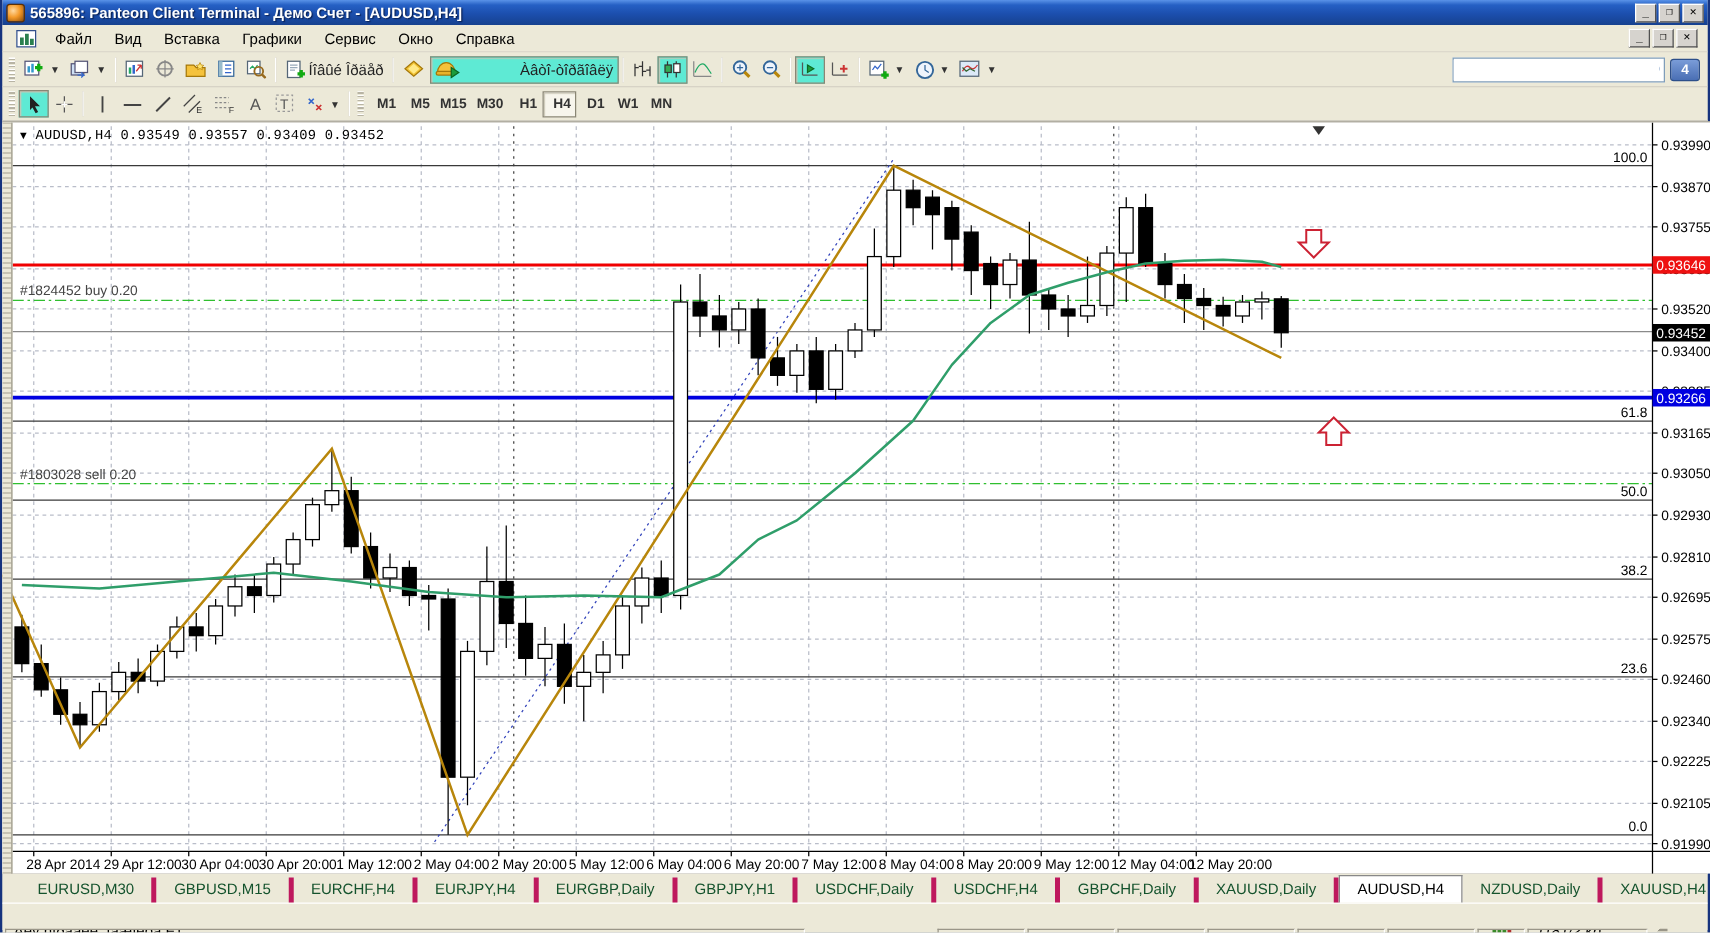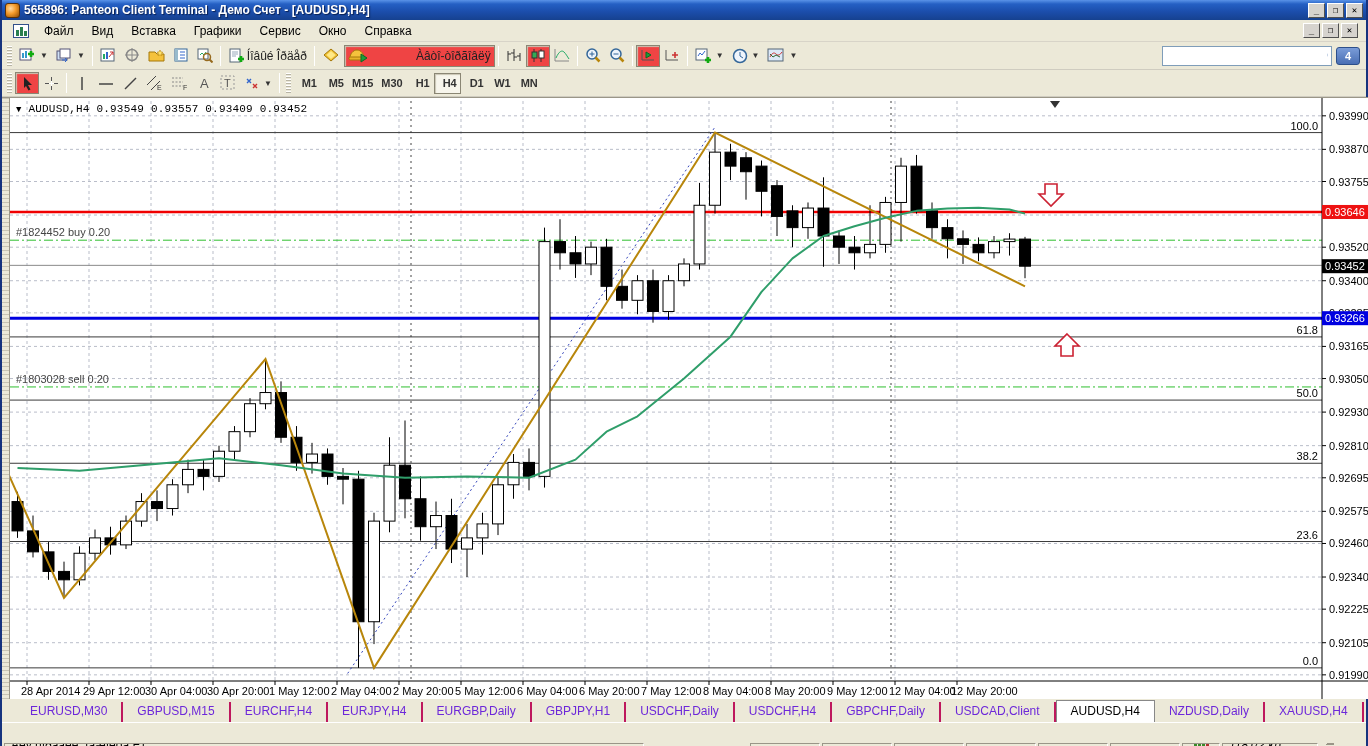--- a/index.html
+++ b/index.html
@@ -28,21 +28,21 @@
 
   
   .toolbar { display:flex; align-items:center; background:#ece9d8; border-bottom:1px solid #cfccc0; }
   .tb1 { height:28px; padding:1px 2px; }
   .tb2 { height:27px; padding:1px 2px; }
   .grip { width:5px; height:20px; margin:0 3px; flex:none;
           background:repeating-linear-gradient(180deg,#fff 0 1px,#b8b4a4 1px 2px, transparent 2px 3px); }
   .sep { width:1px; height:20px; background:#b6b2a2; margin:0 3px; border-right:1px solid #fff; flex:none; }
   .tbtn { min-width:24px; height:22px; display:flex; align-items:center; justify-content:center; gap:3px;
           padding:0 3px; border:1px solid transparent; color:#222; flex:none; }
-  .tbtn.pressed { border-color:#8a8674; background:#ef4444; box-shadow:inset 1px 1px 1px #c9c5b4;gap:48px; }
+  .tbtn.pressed { border-color:#8a8674; background:#5eead4; box-shadow:inset 1px 1px 1px #c9c5b4;gap:48px; }
   .tbtn .drop { font-size:8px; color:#333; margin-left:1px; }
   .tbtn svg { display:block; }
   .tblabel { font-size:12px; white-space:nowrap;text-align:right; }
   .tf-btn { min-width:27px; height:21px; border:1px solid transparent; text-align:right; line-height:19px;
             color:#333; font-size:11px; font-weight:bold; flex:none; padding:0 3px; }
   .tf-btn.active { border-color:#8a8674; background:#f7f5ec; box-shadow:inset 1px 1px 1px #c9c5b4; }
   .searchwrap { margin-left:auto; display:flex; align-items:center; }
   .searchbox { width:170px; height:20px; border:1px solid #7f9db9; background:#fff; display:flex; align-items:center; }
   .searchbox input { flex:1; border:none; outline:none; height:16px; font-size:12px; padding:0 4px; font-family:"Liberation Sans",sans-serif; }
   .bubble { width:24px; height:18px; margin:0 4px; background:linear-gradient(#7a9cd8,#4a6fb4); border:1px solid #2d4f8a;
@@ -51,21 +51,21 @@
   
   #chartwrap { position:relative; width:1368px; height:601px; background:#fff; border-top:1px solid #9a9688; }
   #chartwrap .grip-strip { position:absolute; left:0; top:0; width:8px; height:601px; background:#ece9d8;
      background-image:repeating-linear-gradient(180deg,#c8c4b4 0 1px, transparent 1px 4px); border-right:1px solid #9a9688; }
   #chartsvg { position:absolute; left:0; top:0; }
   .ohlc-header { position:absolute; left:14px; top:5px; font-size:11px; color:#000; letter-spacing:0.2px;font-family:Liberation Mono, monospace; }
   .ohlc-header b { font-weight:normal; }
 
   
   #tabsbar { height:24px; display:flex; align-items:flex-end; background:#ece9d8; border-top:1px solid #9a9688; padding:2px 2px 0 14px; }
-  .tab { height:20px; line-height:19px; padding:0 14px; color:#6d28d9; font-size:12px; border-right:2px solid #be185d; white-space:nowrap; }
+  .tab { height:20px; line-height:19px; padding:0 14px; color:#14532d; font-size:12px; border-right:4px solid #be185d; white-space:nowrap; }
   .tab.active { background:#fff; border:1px solid #888; border-bottom:none; height:22px; line-height:21px; color:#000; }
 
   
   #statusbar { height:24px; display:flex; align-items:stretch; background:#ece9d8; border-top:1px solid #fff; padding:20px 2px; gap:2px; }
   .sseg { border:1px solid; border-color:#9a9688 #fff #fff #9a9688; padding:1px 6px; font-size:12px; color:#000;
           display:flex; align-items:center; white-space:nowrap; overflow:hidden; }
   .sgrip { width:14px; background:linear-gradient(135deg, transparent 50%, #9a9688 50%); border:none; }
 </style>
 </head>
 <body>
@@ -628,21 +628,21 @@
   <div id="tabsbar">
       <span class="tab">EURUSD,M30</span>
       <span class="tab">GBPUSD,M15</span>
       <span class="tab">EURCHF,H4</span>
       <span class="tab">EURJPY,H4</span>
       <span class="tab">EURGBP,Daily</span>
       <span class="tab">GBPJPY,H1</span>
       <span class="tab">USDCHF,Daily</span>
       <span class="tab">USDCHF,H4</span>
       <span class="tab">GBPCHF,Daily</span>
-      <span class="tab">USDCAD,Client</span>
+      <span class="tab">XAUUSD,Daily</span>
       <span class="tab active">AUDUSD,H4</span>
       <span class="tab">NZDUSD,Daily</span>
       <span class="tab">XAUUSD,H4</span>
       <span class="tab">AUDNZD,Daily</span>
     </div>
 
   <div id="statusbar">
       <span class="sseg" style="width: 640px;">Äëÿ ñïðàâêè, íàæìèòå F1</span>
       <span class="sseg" style="width: 102px; margin-top: 35px;">Default</span>
       <span class="sseg" style="width: 70px;"></span>

